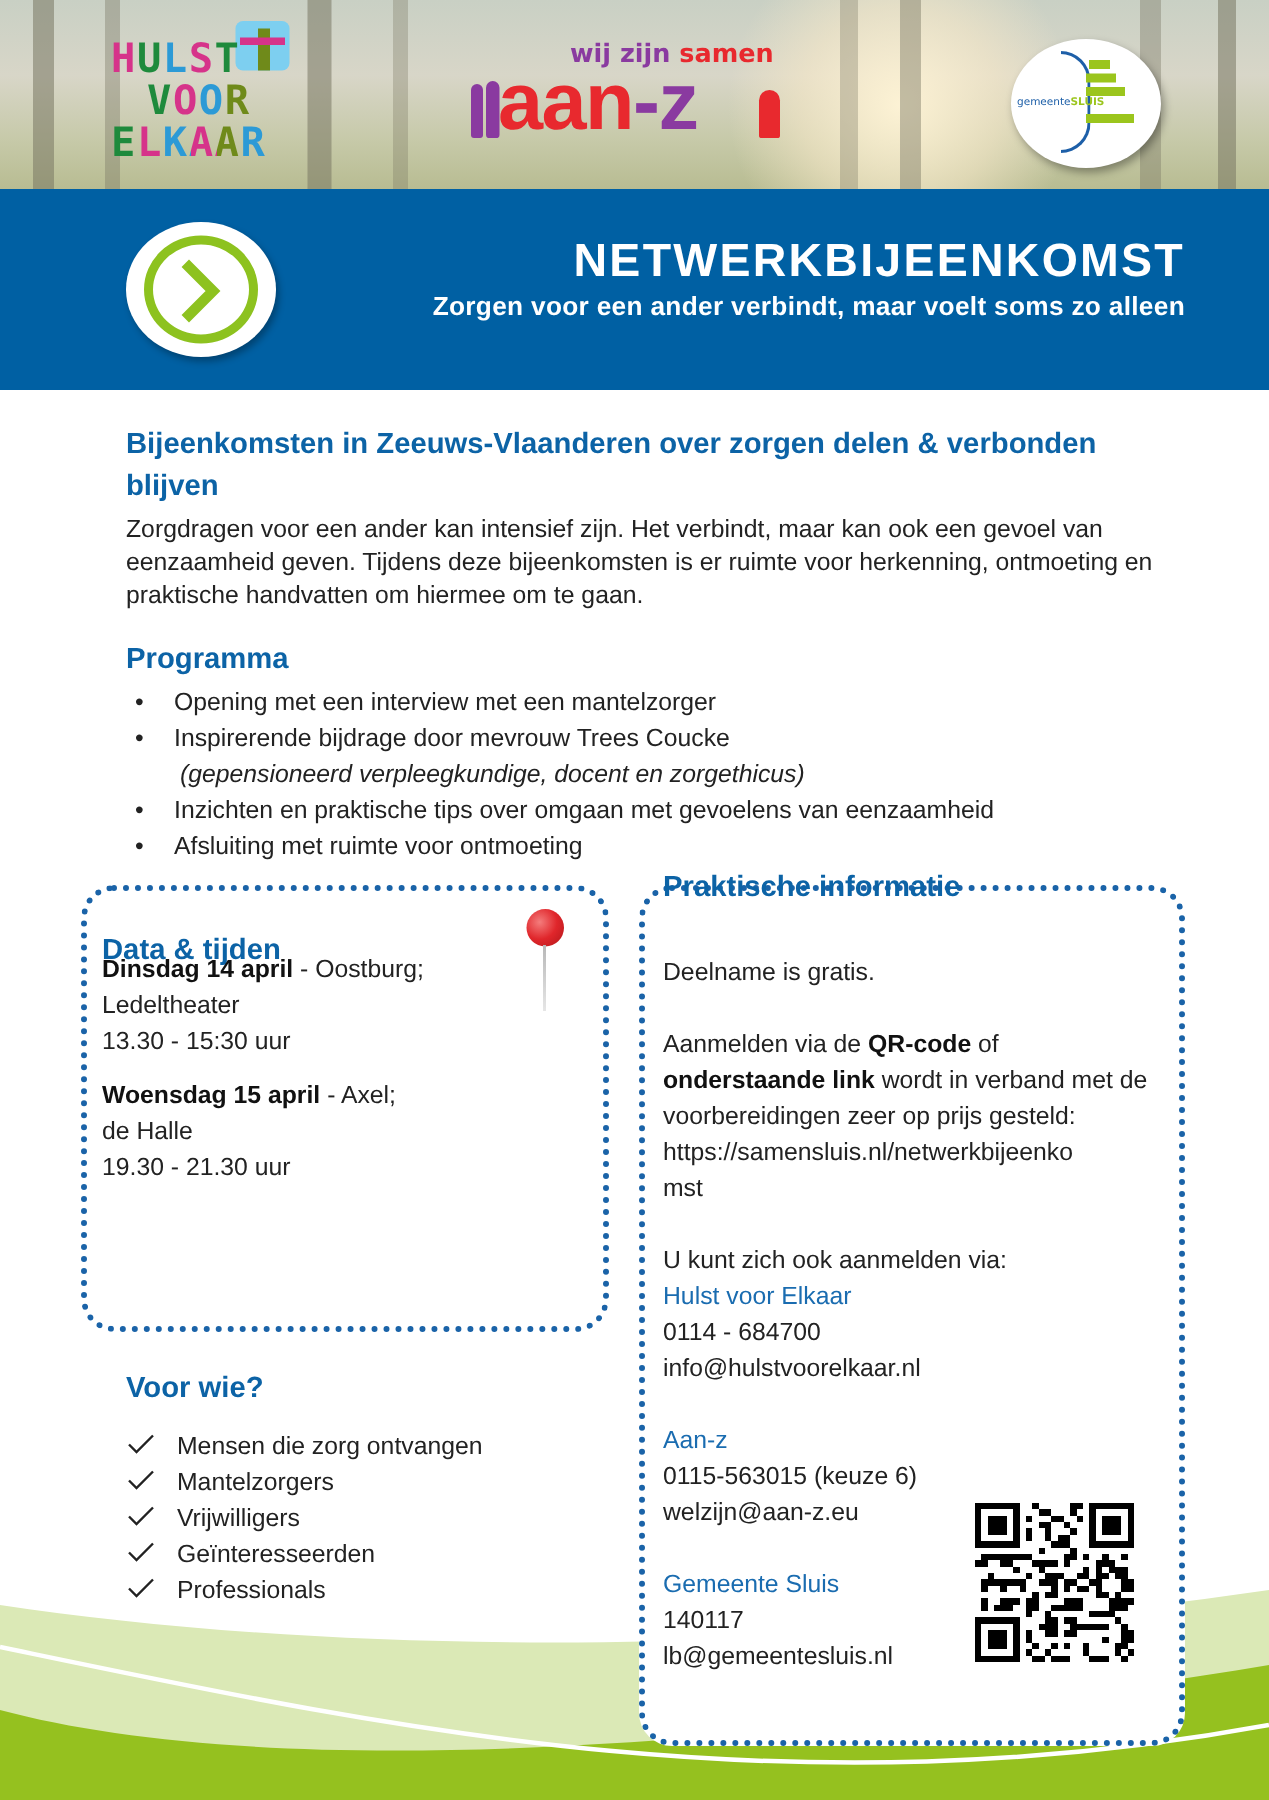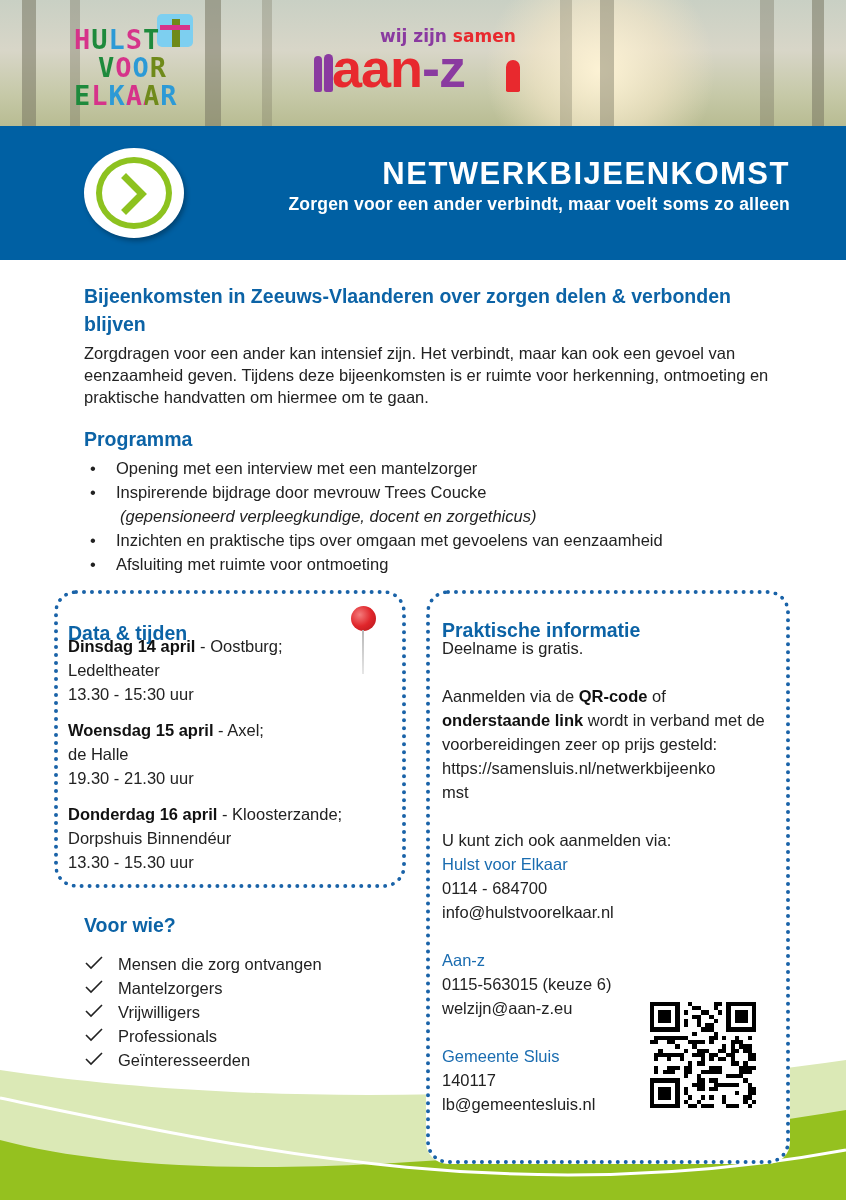--- a/index.html
+++ b/index.html
@@ -131,20 +131,28 @@
       <span class="p2">samen</span>
     </div>
     <div class="fig" style="left:4px;top:30px;width:8px;height:36px;background:#8a3aa0;"></div>
     <div class="fig" style="left:14px;top:28px;width:9px;height:38px;background:#8a3aa0;"></div>
     <div class="brand">
       <span class="a">aan</span><span class="z">-z</span>
     </div>
     <div class="fig" style="left:196px;top:34px;width:14px;height:32px;background:#e8292e;border-radius:8px 8px 2px 2px;"></div>
   </div>
 
+  <div class="logo-sluis">
+    <div class="arc"></div>
+    <div class="step" style="left:52px;top:14px;width:14px;"></div>
+    <div class="step" style="left:50px;top:23px;width:20px;"></div>
+    <div class="step" style="left:50px;top:32px;width:26px;"></div>
+    <div class="step" style="left:50px;top:50px;width:32px;"></div>
+    <div class="txt"><span class="g">gemeente</span><span class="s">SLUIS</span></div>
+  </div>
 </div>
 
 <div class="titleband"></div>
 <div class="arrow-badge">
   <div class="ring"></div>
   <svg width="100" height="90">
     <polyline points="42,30 58,46 42,62" fill="none" stroke="#8dc21f" stroke-width="7" stroke-linecap="square"></polyline>
   </svg>
 </div>
 <div class="main-title">NETWERKBIJEENKOMST</div>
@@ -179,48 +187,43 @@
     <span>Ledeltheater</span><br>
     <span>13.30 - 15:30 uur</span>
   </div>
   <div style="height:12px"></div>
   <div>
     <b>Woensdag 15 april</b><span> - Axel;</span><br>
     <span>de Halle</span><br>
     <span>19.30 - 21.30 uur</span>
   </div>
   <div style="height:12px"></div>
-  <div>
-    <b>Donderdag 16 april</b><span> - Kloosterzande;</span><br>
-    <span>Dorpshuis Binnendéur</span><br>
-    <span>13.30 - 15.30 uur</span>
-  </div>
 </div>
 
 <div class="voor-h h-blue">Voor wie?</div>
 <ul class="voor-list">
   <li><svg class="chk" viewBox="0 0 20 16">
         <polyline points="2,8 7,13 18,2" fill="none" stroke="#222" stroke-width="1.6"></polyline>
       </svg><span>Mensen die zorg ontvangen</span></li>
   <li><svg class="chk" viewBox="0 0 20 16">
         <polyline points="2,8 7,13 18,2" fill="none" stroke="#222" stroke-width="1.6"></polyline>
       </svg><span>Mantelzorgers</span></li>
   <li><svg class="chk" viewBox="0 0 20 16">
         <polyline points="2,8 7,13 18,2" fill="none" stroke="#222" stroke-width="1.6"></polyline>
       </svg><span>Vrijwilligers</span></li>
   <li><svg class="chk" viewBox="0 0 20 16">
         <polyline points="2,8 7,13 18,2" fill="none" stroke="#222" stroke-width="1.6"></polyline>
-      </svg><span>Professionals</span></li>
+      </svg><span>Geïnteresseerden</span></li>
   <li><svg class="chk" viewBox="0 0 20 16">
         <polyline points="2,8 7,13 18,2" fill="none" stroke="#222" stroke-width="1.6"></polyline>
-      </svg><span>Geïnteresseerden</span></li>
+      </svg><span>Professionals</span></li>
 </ul>
 
 <div class="dbox box-info"></div>
-<div class="box-h h-blue" style="left:442px;top:619px;">Praktische informatie</div>
+<div class="box-h h-blue" style="left:442px;top:580px;">Praktische informatie</div>
 <div class="box-text" style="left:442px;top:636px;width:336px;">
   <div>Deelname is gratis.</div>
   <div style="height:24px"></div>
   <div>
     <span>Aanmelden via de </span><b>QR-code</b><span> of</span><br>
     <b>onderstaande link</b><span> wordt in verband met de voorbereidingen zeer op prijs gesteld:</span>
   </div>
   <div>
     <span>https://samensluis.nl/netwerkbijeenko</span><br>
     <span>mst</span>

